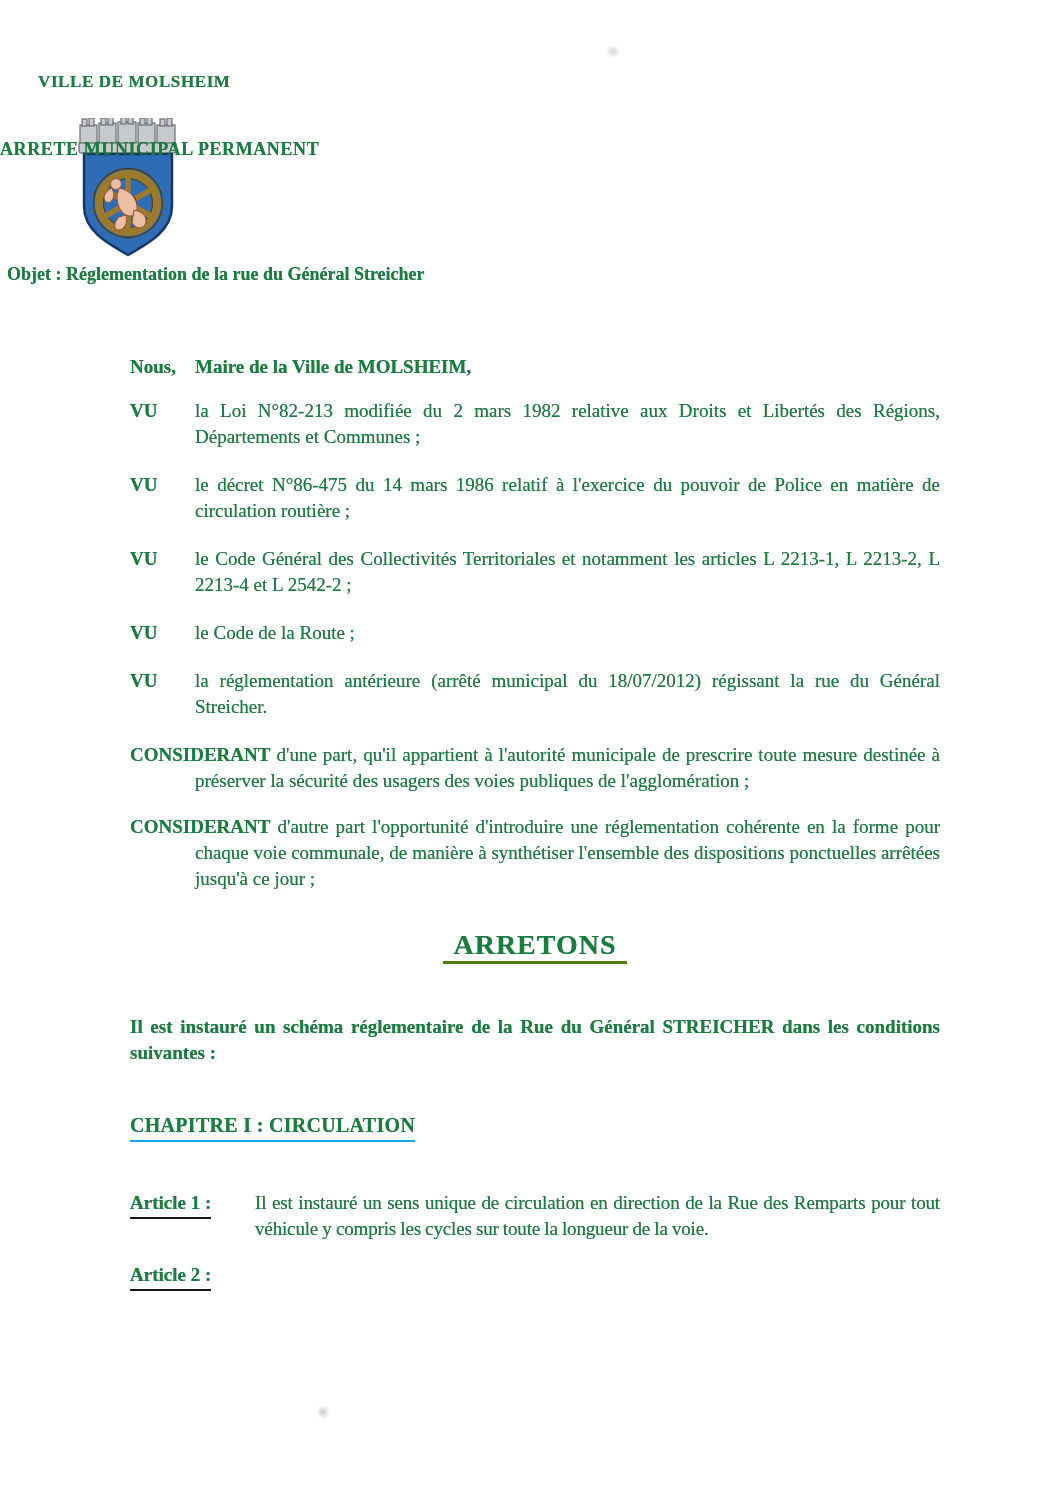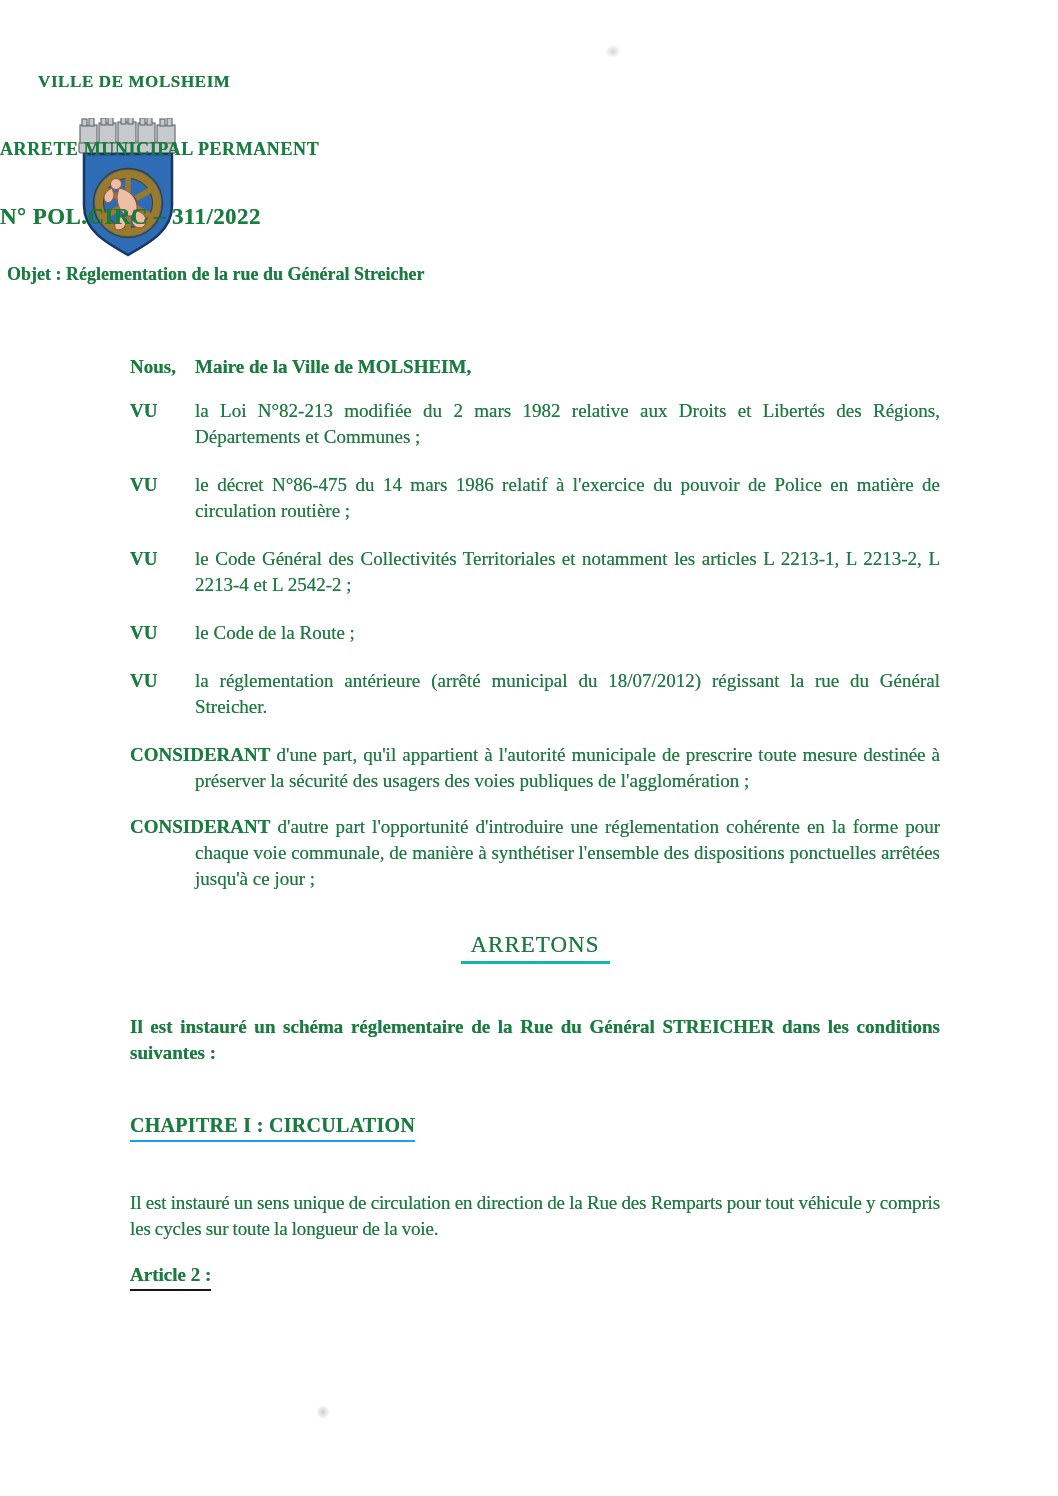--- a/index.html
+++ b/index.html
@@ -34,22 +34,22 @@
   .salutation .body{font-weight:bold;text-align:left;}
   .considerant{
     margin:0 0 20px 0;
     padding-left:65px;text-indent:-65px;
     text-align:justify;
   }
   .considerant .c-label{font-weight:bold;}
   .considerant.last{margin-bottom:0;}
   .arretons{margin:40px 0 50px 0;text-align:center;}
   .arretons span{
-    display:inline-block;font-size:23px;font-weight:normal;letter-spacing:1px;
-    border-bottom:3px solid #14b8a6;padding:0 10px 3px 10px;
+    display:inline-block;font-size:28px;font-weight:bold;letter-spacing:1px;
+    border-bottom:3px solid #4d7c0f;padding:0 10px 3px 10px;
   }
   .intro{margin:0 0 46px 0;font-weight:bold;text-align:justify;}
   .chapitre{margin:0 0 48px 0;}
   .chapitre span{
     display:inline-block;font-size:20px;font-weight:bold;letter-spacing:.3px;
     border-bottom:2px solid #0ea5e9;padding-bottom:2px;
   }
   .article{display:flex;margin:0 0 20px 0;}
   .article .a-label{flex:none;width:125px;font-weight:bold;}
   .article .a-label span{display:inline-block;border-bottom:2px solid #161616;padding-bottom:1px;}
@@ -113,21 +113,20 @@
         <circle cx="42" cy="66" r="5.5"></circle>
         <path d="M38 70 C30 74 28 80 32 84 C36 86 40 82 40 76 Z"></path>
         <path d="M45 70 C56 72 62 80 63 88 C64 96 58 100 52 97 C46 94 43 86 43 78 Z"></path>
         <path d="M60 92 C70 94 74 100 71 107 C67 112 60 110 58 104 Z"></path>
         <path d="M52 97 C54 106 50 112 44 112 C39 111 40 104 45 99 Z"></path>
       </g>
     </svg>
   </div>
 
   <h1 class="title">ARRETE MUNICIPAL PERMANENT</h1>
-  <h2 class="decree-num">N° POL.CIRC – 311/2022</h2>
   <h3 class="subject">Objet : Réglementation de la rue du Général Streicher</h3>
 
   <div class="content">
 
     <div class="row salutation">
       <span class="label">Nous,</span>
       <span class="body">Maire de la Ville de MOLSHEIM,</span>
     </div>
 
     <div class="row">
@@ -159,20 +158,21 @@
       <span>ARRETONS</span>
     </div>
 
     <p class="intro">Il est instauré un schéma réglementaire de la Rue du Général STREICHER dans les conditions suivantes :</p>
 
     <div class="chapitre">
       <span>CHAPITRE I : CIRCULATION</span>
     </div>
 
     <div class="article">
+      <span class="a-label"><span>Article 1 :</span></span>
       <span class="a-body">Il est instauré un sens unique de circulation en direction de la Rue des Remparts pour tout véhicule y compris les cycles sur toute la longueur de la voie.</span>
     </div>
 
     <div class="article">
       <span class="a-label"><span>Article 2 :</span></span>
     </div>
 
   </div>
 
   <div class="speck speck-1"></div>

